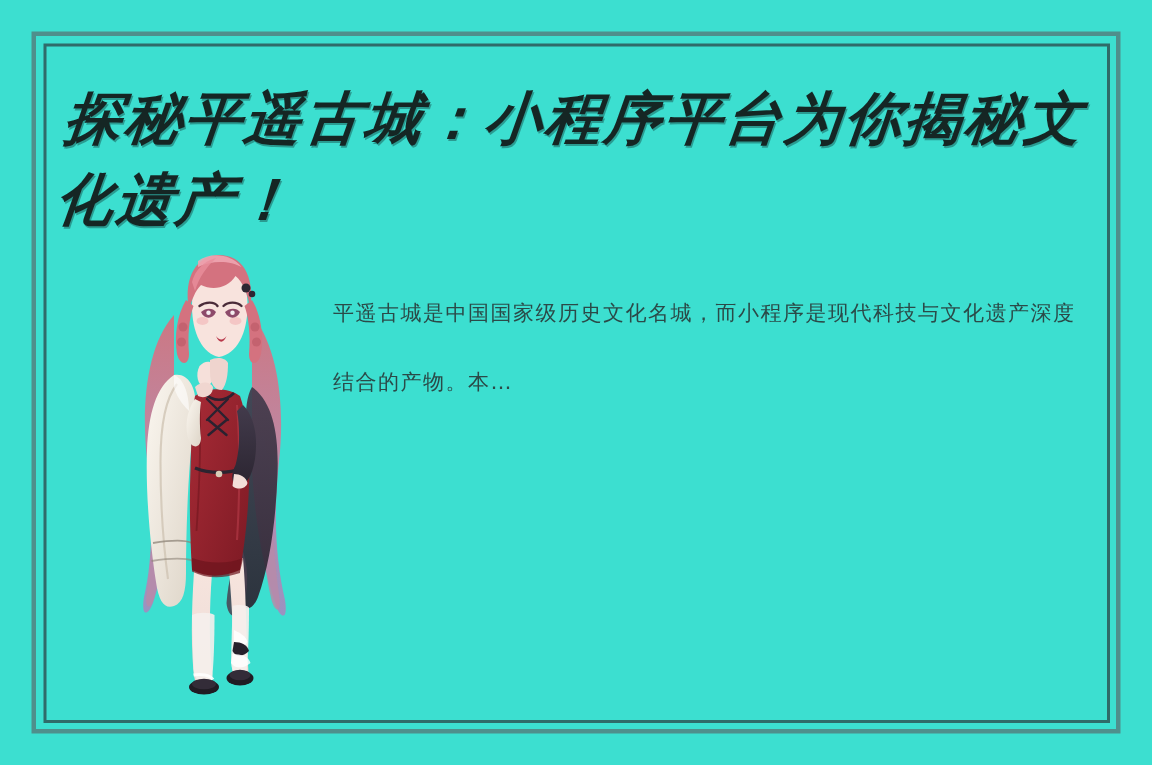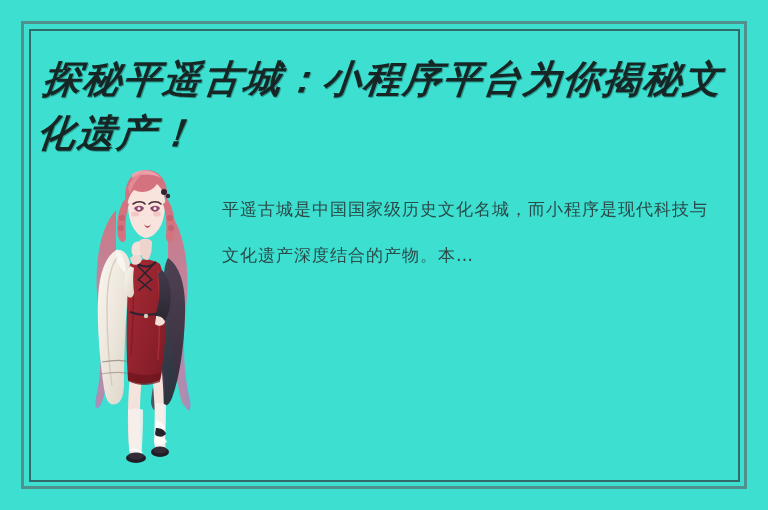--- a/index.html
+++ b/index.html
@@ -62,21 +62,21 @@
     white-space: pre-wrap;
   }
 
   
   .body-text {
     position: absolute;
     left: 222px;
     top: 186px;
     width: 495px;
     font-family: "DejaVu Sans", "Liberation Sans", sans-serif;
-    font-size: 17px;
+    font-size: 14px;
     line-height: 46px;
     color: #2b4a48;
     letter-spacing: 1px;
   }
 
   
   .figure {
     position: absolute;
     left: 72px;
     top: 166px;

